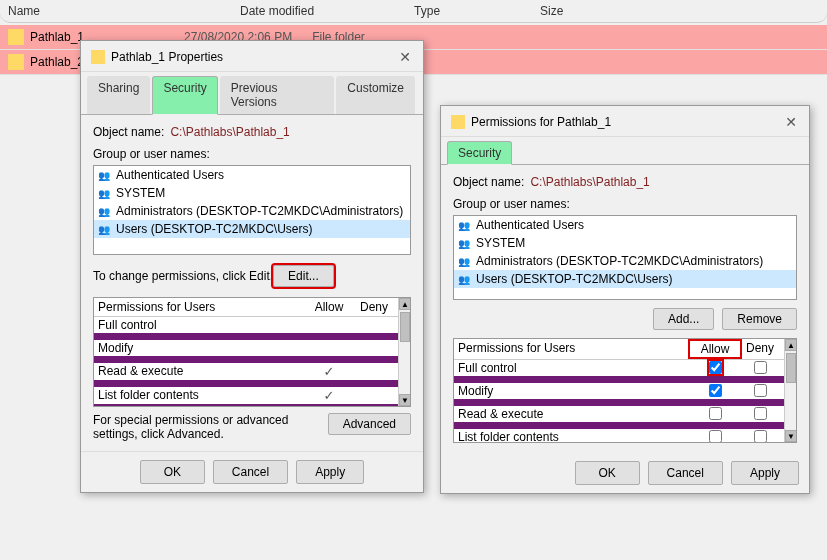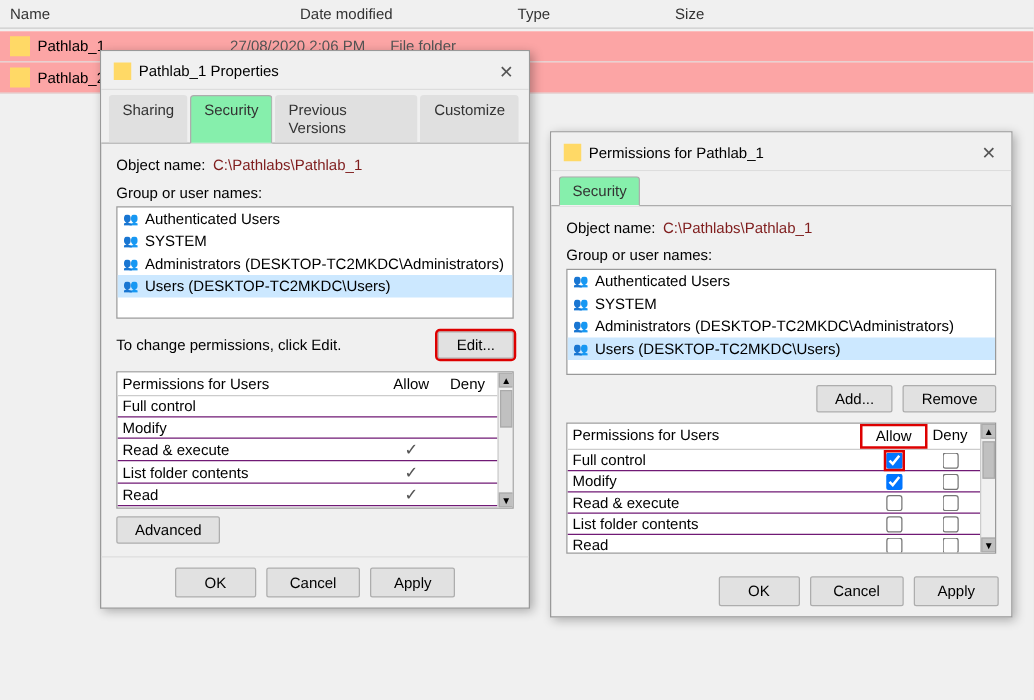--- a/index.html
+++ b/index.html
@@ -20,20 +20,21 @@
       width: 100%; height: 100%;
       background: #f0f0f0;
     }
 
     .explorer-header {
       display: flex;
       background: #f0f0f0;
       border-bottom: 1px solid #ccc;
       padding: 4px 8px;
       gap: 40px;
+      border-radius: 10px;
     }
     .explorer-header span {
       font-size: 12px;
       color: #333;
     }
 
     .explorer-row {
       display: flex;
       align-items: center;
       padding: 4px 8px;
@@ -181,23 +182,23 @@
       background: #fff;
       border-bottom: 1px solid #ccc;
       padding: 2px 4px;
     }
     .perm-header-name { flex: 1; font-size: 12px; }
     .perm-header-allow { width: 50px; text-align: center; font-size: 12px; }
     .perm-header-deny { width: 40px; text-align: center; font-size: 12px; }
 
     .perm-row {
       display: flex;
-      align-items: flex-end;
+      align-items: flex-start;
       padding: 1px 4px;
-      border-bottom: 1px solid #701a75;
+      border-bottom: 7px solid #701a75;
     }
     .perm-name { flex: 1; font-size: 12px; }
     .perm-check {
       width: 50px;
       text-align: center;
       display: flex;
       justify-content: center;
     }
     .perm-deny {
       width: 40px;
@@ -345,21 +346,21 @@
       <div class="list-item">
         <span class="user-icon">👥</span>
         <span>Administrators (DESKTOP-TC2MKDC\Administrators)</span>
       </div>
       <div class="list-item selected">
         <span class="user-icon">👥</span>
         <span>Users (DESKTOP-TC2MKDC\Users)</span>
       </div>
     </div>
 
-    <div style="display:flex; align-items:center; justify-content:space-between; margin-bottom:8px;">
+    <div style="display:flex; align-items:center; margin-bottom:8px;">
       <span class="info-text">To change permissions, click Edit.</span>
       <button class="edit-btn red-box">Edit...</button>
     </div>
 
     <div class="perm-list-wrap" style="height:110px;">
       <div class="perm-list-inner">
         <div class="perm-header">
           <span class="perm-header-name">Permissions for Users</span>
           <span class="perm-header-allow">Allow</span>
           <span class="perm-header-deny">Deny</span>
@@ -403,20 +404,21 @@
       </div>
       <div class="scrollbar-placeholder">
         <div style="width:12px;height:12px;background:#c0c0c0;border:1px solid #aaa;display:flex;align-items:center;justify-content:center;font-size:8px;">▲</div>
         <div class="scrollbar-thumb"></div>
         <div style="flex:1;"></div>
         <div style="width:12px;height:12px;background:#c0c0c0;border:1px solid #aaa;display:flex;align-items:center;justify-content:center;font-size:8px;">▼</div>
       </div>
     </div>
 
     <div style="display:flex; align-items:flex-start; justify-content:space-between; margin-top:6px;">
+      <span style="font-size:12px; max-width:200px;">For special permissions or advanced settings, click Advanced.</span>
       <button class="edit-btn">Advanced</button>
     </div>
   </div>
 
   <div class="dialog-footer">
     <button class="btn">OK</button>
     <button class="btn">Cancel</button>
     <button class="btn btn-apply">Apply</button>
   </div>
 </div>

